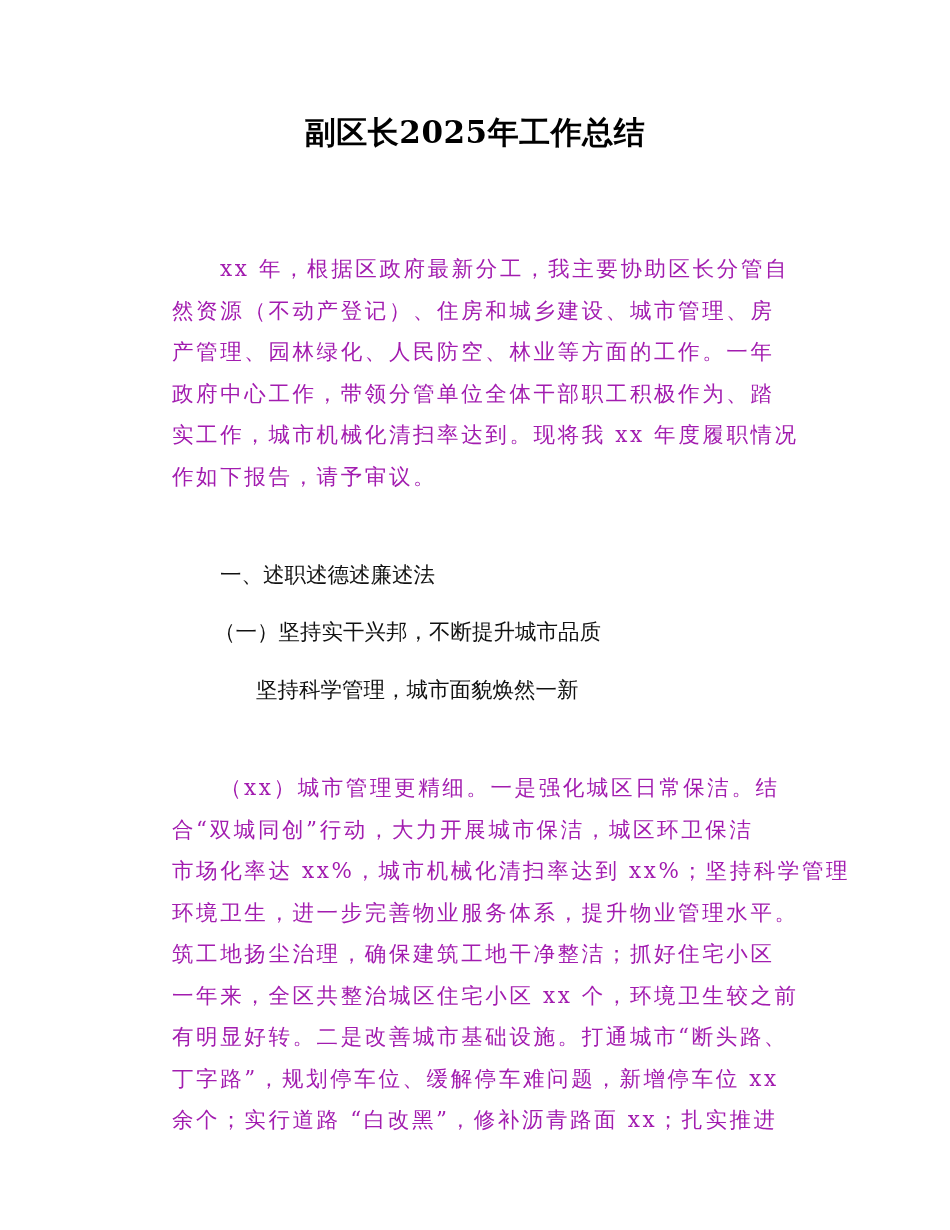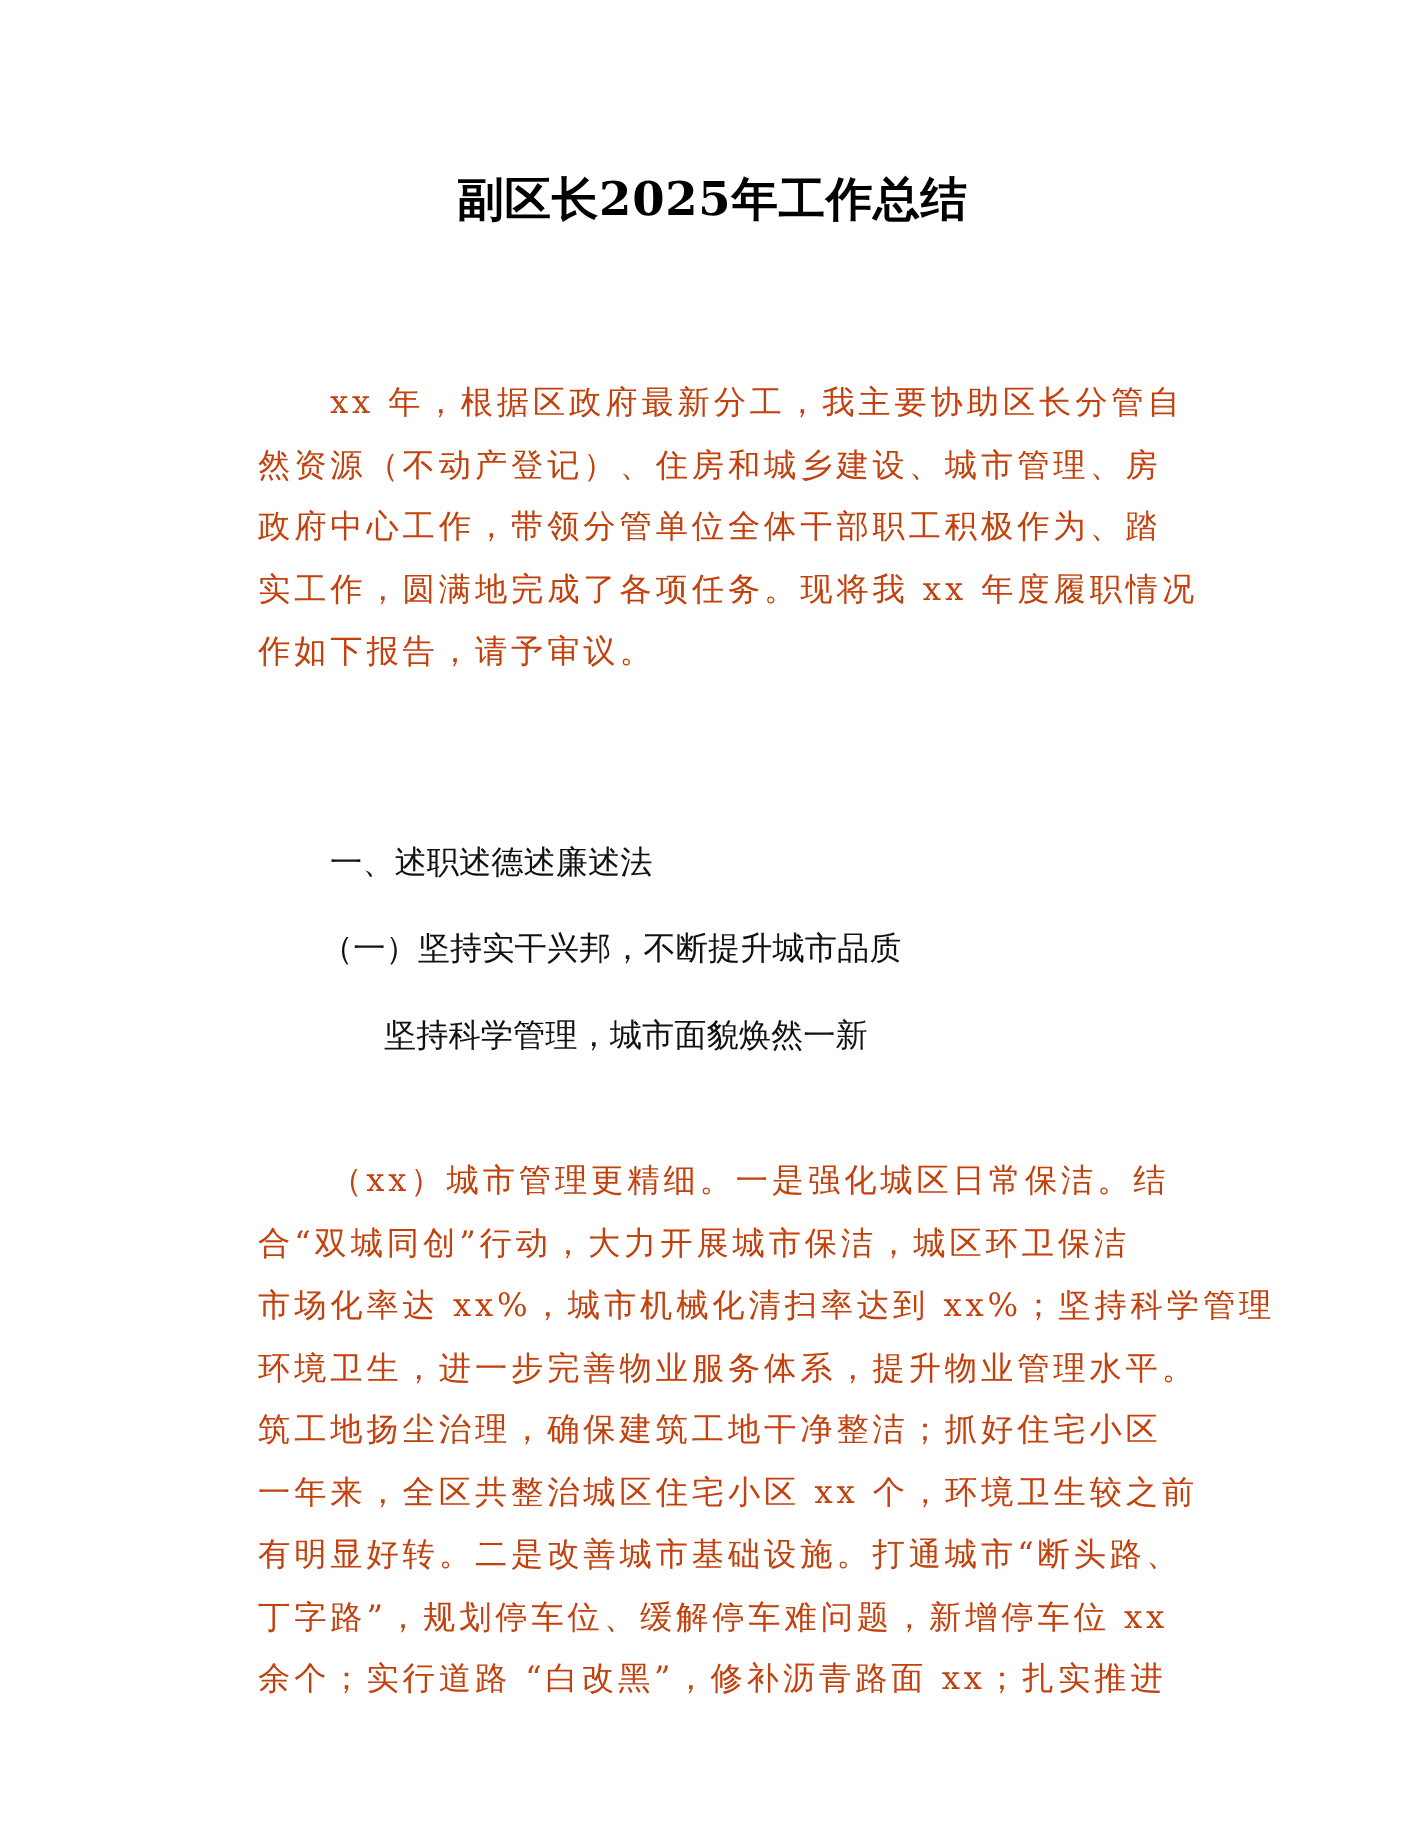--- a/index.html
+++ b/index.html
@@ -6,43 +6,44 @@
   body { width: 950px; height: 1230px; position: relative; overflow: hidden; color: #111; }
   .page { position: absolute; left: 0; top: 0; width: 834px; height: 1230px; background: #fff; }
   .title {
     position: absolute; left: 0; top: 112px; width: 950px; text-align: center;
     font-family: "DejaVu Serif", "Liberation Serif", serif;
     font-size: 31px; font-weight: bold; letter-spacing: 0.5px; color: #000;
   }
   .body-text {
     position: absolute; left: 172px; width: 640px;
     font-family: "DejaVu Serif", "Liberation Serif", serif;
-    font-size: 21.5px; line-height: 41.5px; letter-spacing: 2.6px; color: #c2410c;
+    font-size: 21.5px; line-height: 41.5px; letter-spacing: 2.6px; color: #a21caf;
     text-align: justify;
   }
   .line { white-space: nowrap; display: block; height: 41.5px; }
   .indent { padding-left: 48px; }
   .heading {
     position: absolute; left: 220px;
     font-family: "DejaVu Sans", "Liberation Sans", sans-serif;
     font-size: 21.5px; font-weight: 500; color: #111; white-space: nowrap;
   }
 </style>
 </head>
 <body>
 
 <div class="page">
 
   <div class="title">副区长2025年工作总结</div>
 
   <div class="body-text" style="top:248px;">
     <span class="line indent">xx 年，根据区政府最新分工，我主要协助区长分管自</span>
     <span class="line">然资源（不动产登记）、住房和城乡建设、城市管理、房</span>
+    <span class="line">产管理、园林绿化、人民防空、林业等方面的工作。一年</span>
     <span class="line">政府中心工作，带领分管单位全体干部职工积极作为、踏</span>
-    <span class="line">实工作，圆满地完成了各项任务。现将我 xx 年度履职情况</span>
+    <span class="line">实工作，城市机械化清扫率达到。现将我 xx 年度履职情况</span>
     <span class="line">作如下报告，请予审议。</span>
   </div>
 
   <div class="heading" style="top:560px;">一、述职述德述廉述法</div>
   <div class="heading" style="top:617px; left:214px;">（一）坚持实干兴邦，不断提升城市品质</div>
   <div class="heading" style="top:675px;margin-left:36px;">坚持科学管理，城市面貌焕然一新</div>
 
   <div class="body-text" style="top:727px;margin-top:40px;">
     <span class="line indent">（xx）城市管理更精细。一是强化城区日常保洁。结</span>
     <span class="line">合“双城同创”行动，大力开展城市保洁，城区环卫保洁</span>

